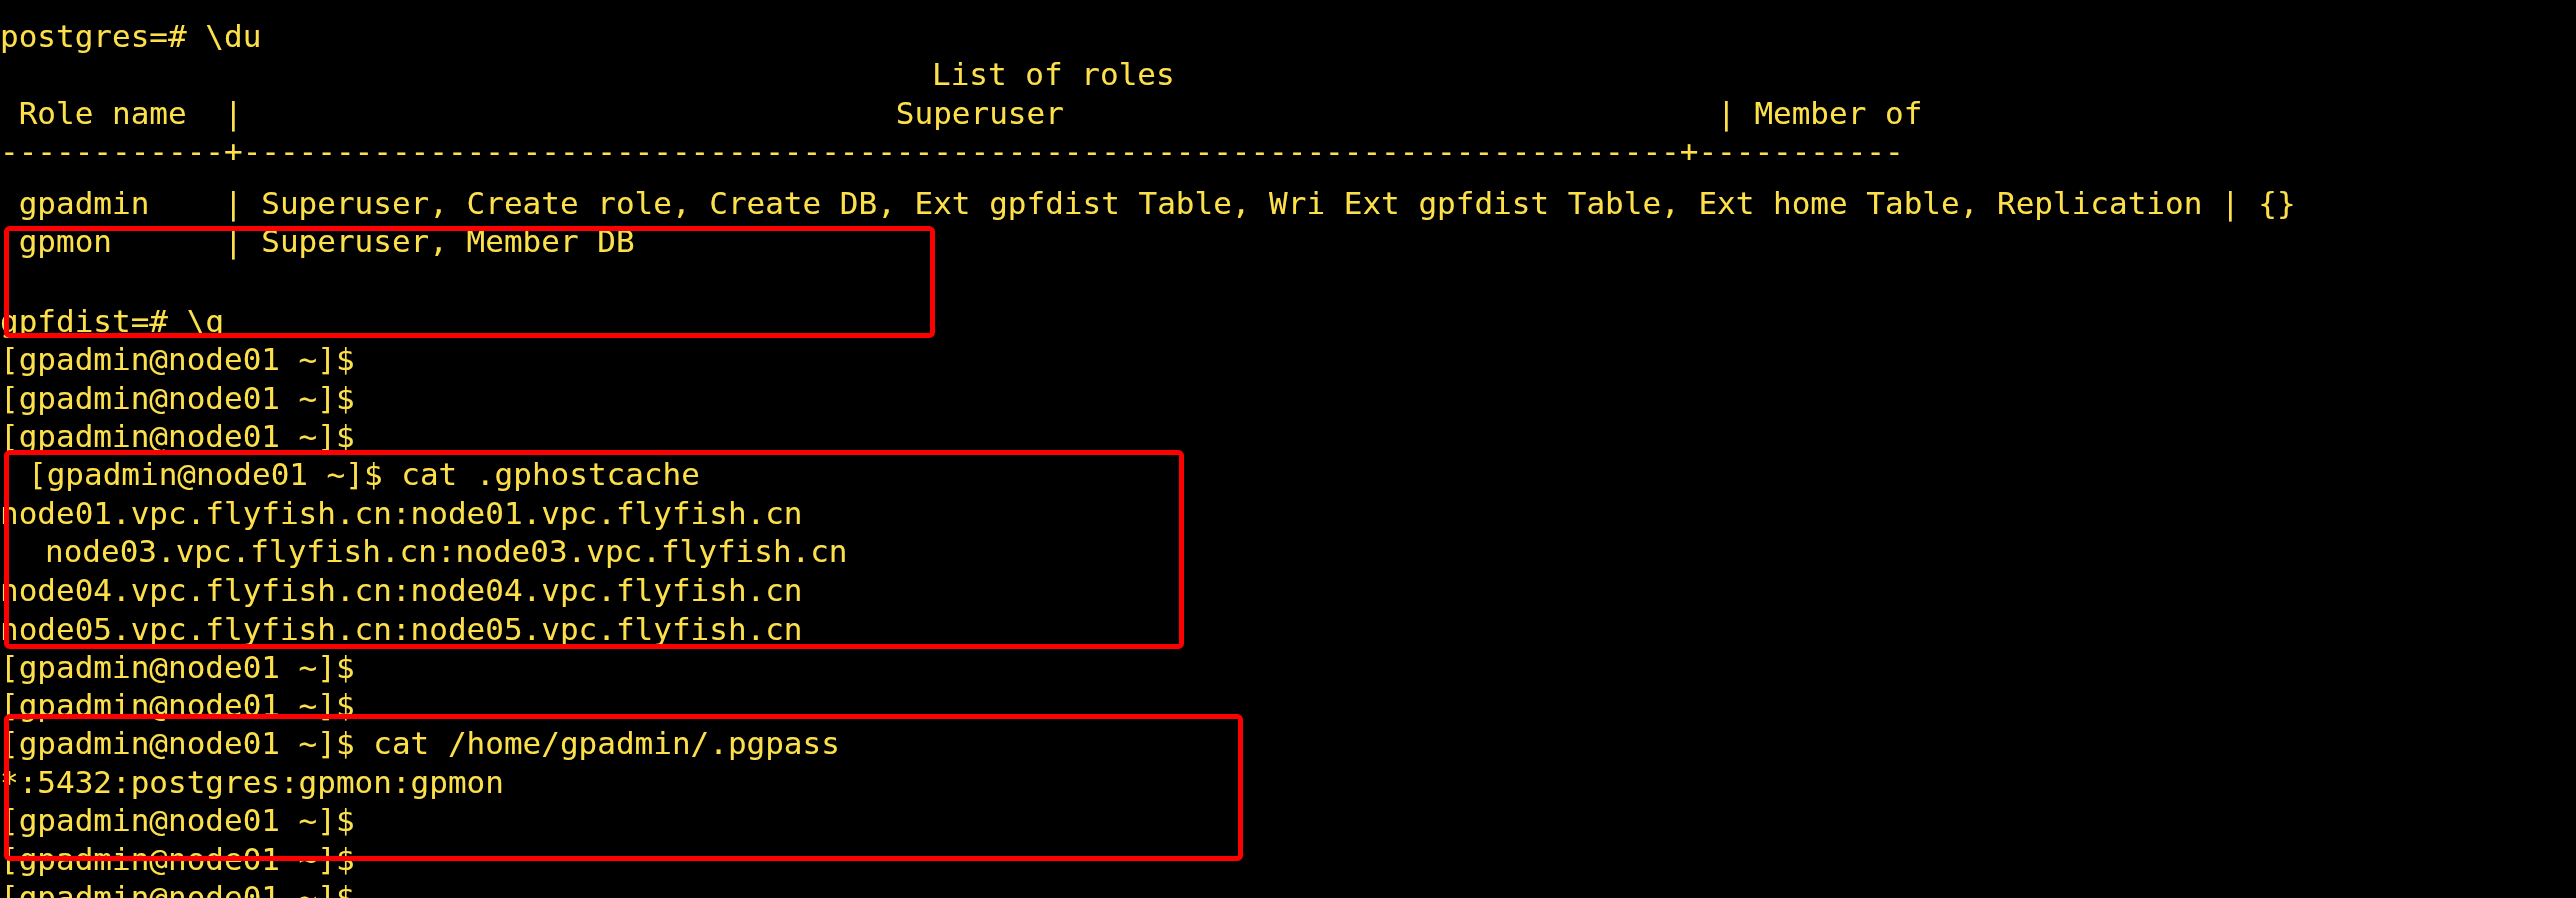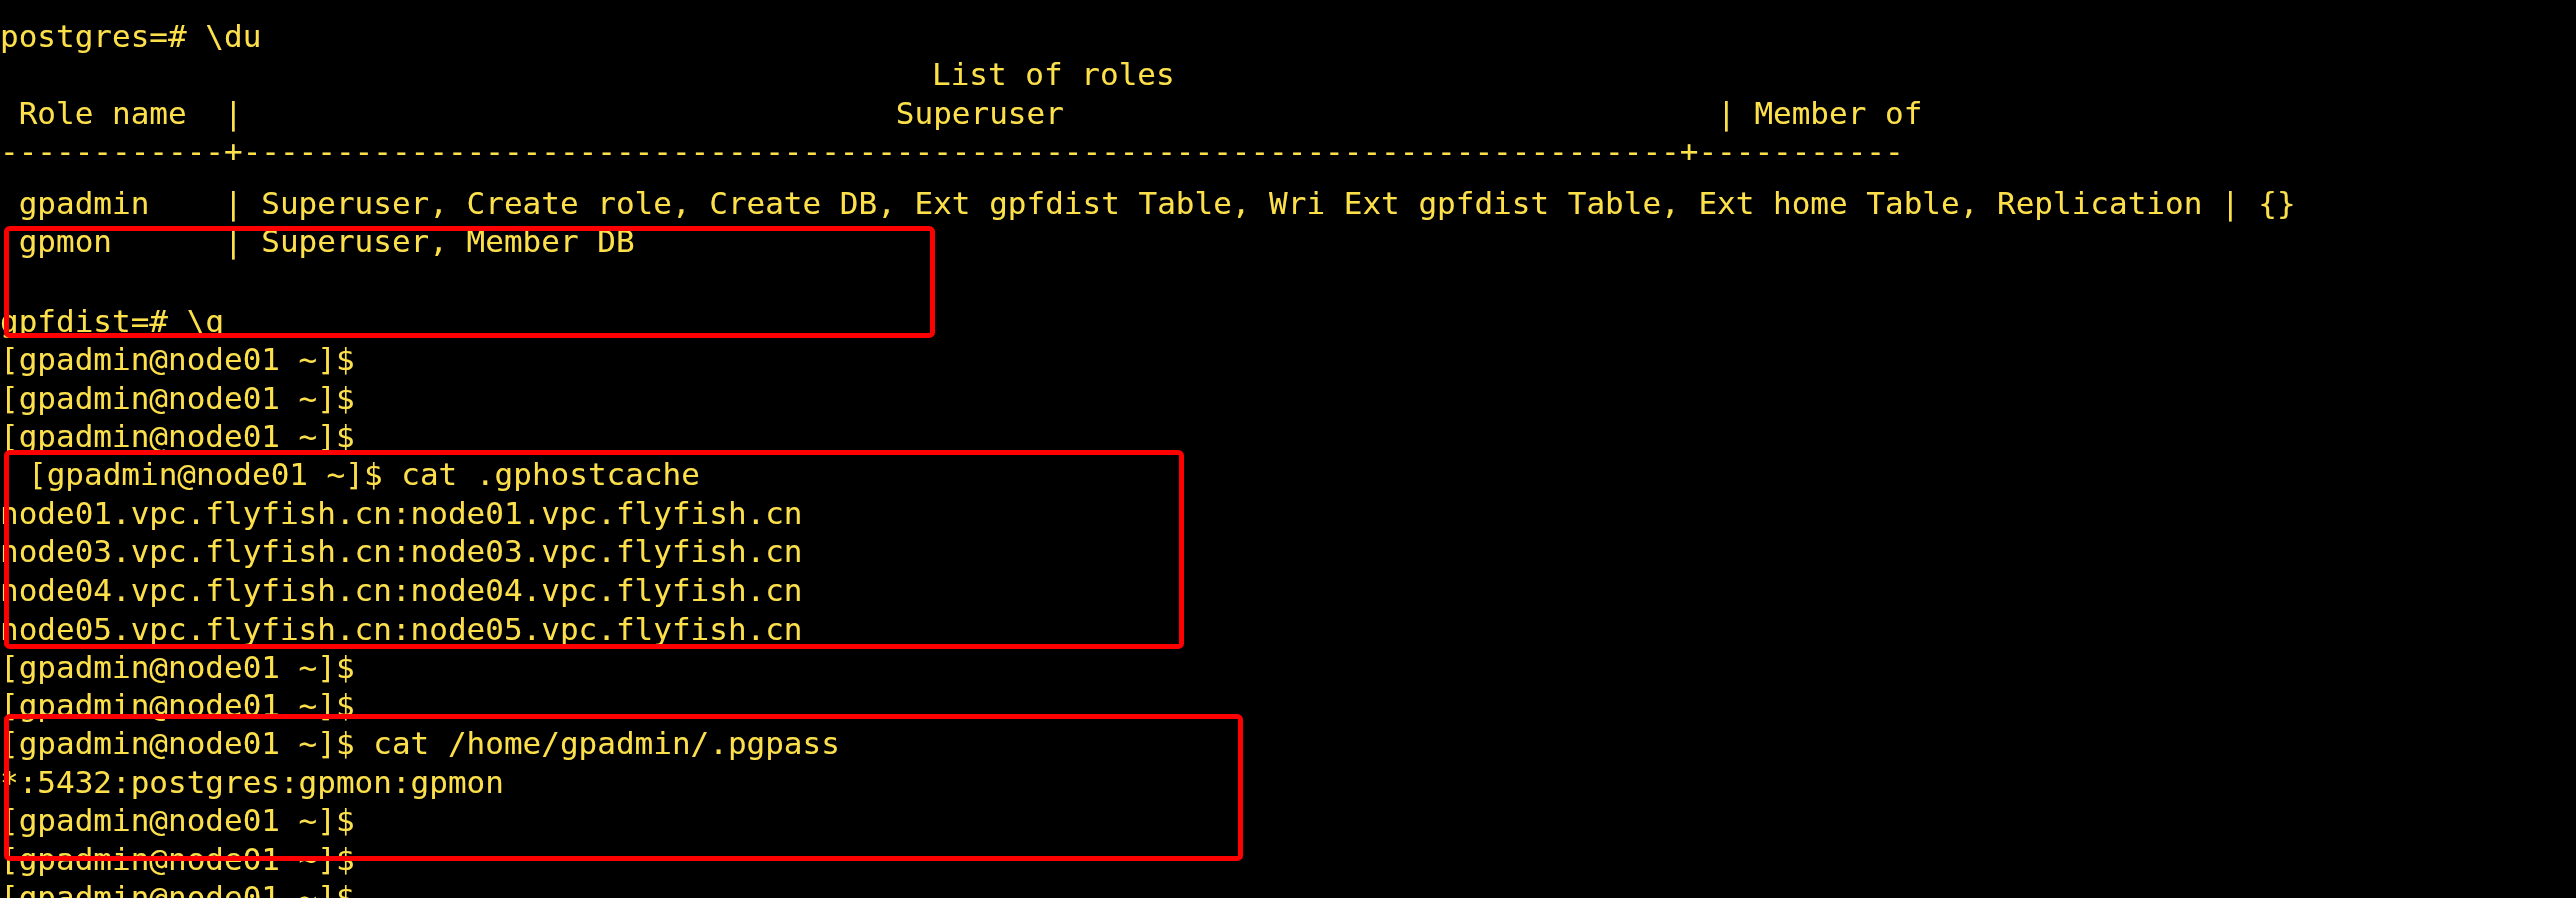--- a/index.html
+++ b/index.html
@@ -58,21 +58,21 @@
       <div class="line" style="top: 132px; left: 0px;">------------+-----------------------------------------------------------------------------+-----------</div>
       <div class="line" style="top: 184px; left: 0px;"> gpadmin    | Superuser, Create role, Create DB, Ext gpfdist Table, Wri Ext gpfdist Table, Ext home Table, Replication | {}</div>
       <div class="line" style="top: 222px; left: 0px;"> gpmon      | Superuser, Member DB</div>
       <div class="line" style="top: 261px; left: 0px;"></div>
       <div class="line" style="top: 302px; left: 0px;">gpfdist=# \q</div>
       <div class="line" style="top: 340px; left: 0px;">[gpadmin@node01 ~]$</div>
       <div class="line" style="top: 379px; left: 0px;">[gpadmin@node01 ~]$</div>
       <div class="line" style="top: 417px; left: 0px;">[gpadmin@node01 ~]$</div>
       <div class="line" style="top: 455px; left: 0px; margin-left: 28px;">[gpadmin@node01 ~]$ cat .gphostcache</div>
       <div class="line" style="top: 494px; left: 0px;">node01.vpc.flyfish.cn:node01.vpc.flyfish.cn</div>
-      <div class="line" style="top: 532px; left: 0px;">node03.vpc.flyfish.cn:node03.vpc.flyfish.cn</div>
+      <div class="line" style="top: 532px; left: 0px; padding-left: 45px;">node03.vpc.flyfish.cn:node03.vpc.flyfish.cn</div>
       <div class="line" style="top: 571px; left: 0px;">node04.vpc.flyfish.cn:node04.vpc.flyfish.cn</div>
       <div class="line" style="top: 610px; left: 0px;">node05.vpc.flyfish.cn:node05.vpc.flyfish.cn</div>
       <div class="line" style="top: 648px; left: 0px;">[gpadmin@node01 ~]$</div>
       <div class="line" style="top: 686px; left: 0px;">[gpadmin@node01 ~]$</div>
       <div class="line" style="top: 724px; left: 0px;">[gpadmin@node01 ~]$ cat /home/gpadmin/.pgpass</div>
       <div class="line" style="top: 763px; left: 0px;">*:5432:postgres:gpmon:gpmon</div>
       <div class="line" style="top: 801px; left: 0px;">[gpadmin@node01 ~]$</div>
       <div class="line" style="top: 840px; left: 0px;">[gpadmin@node01 ~]$</div>
       <div class="line" style="top: 878px; left: 0px;">[gpadmin@node01 ~]$</div>
     </div>

